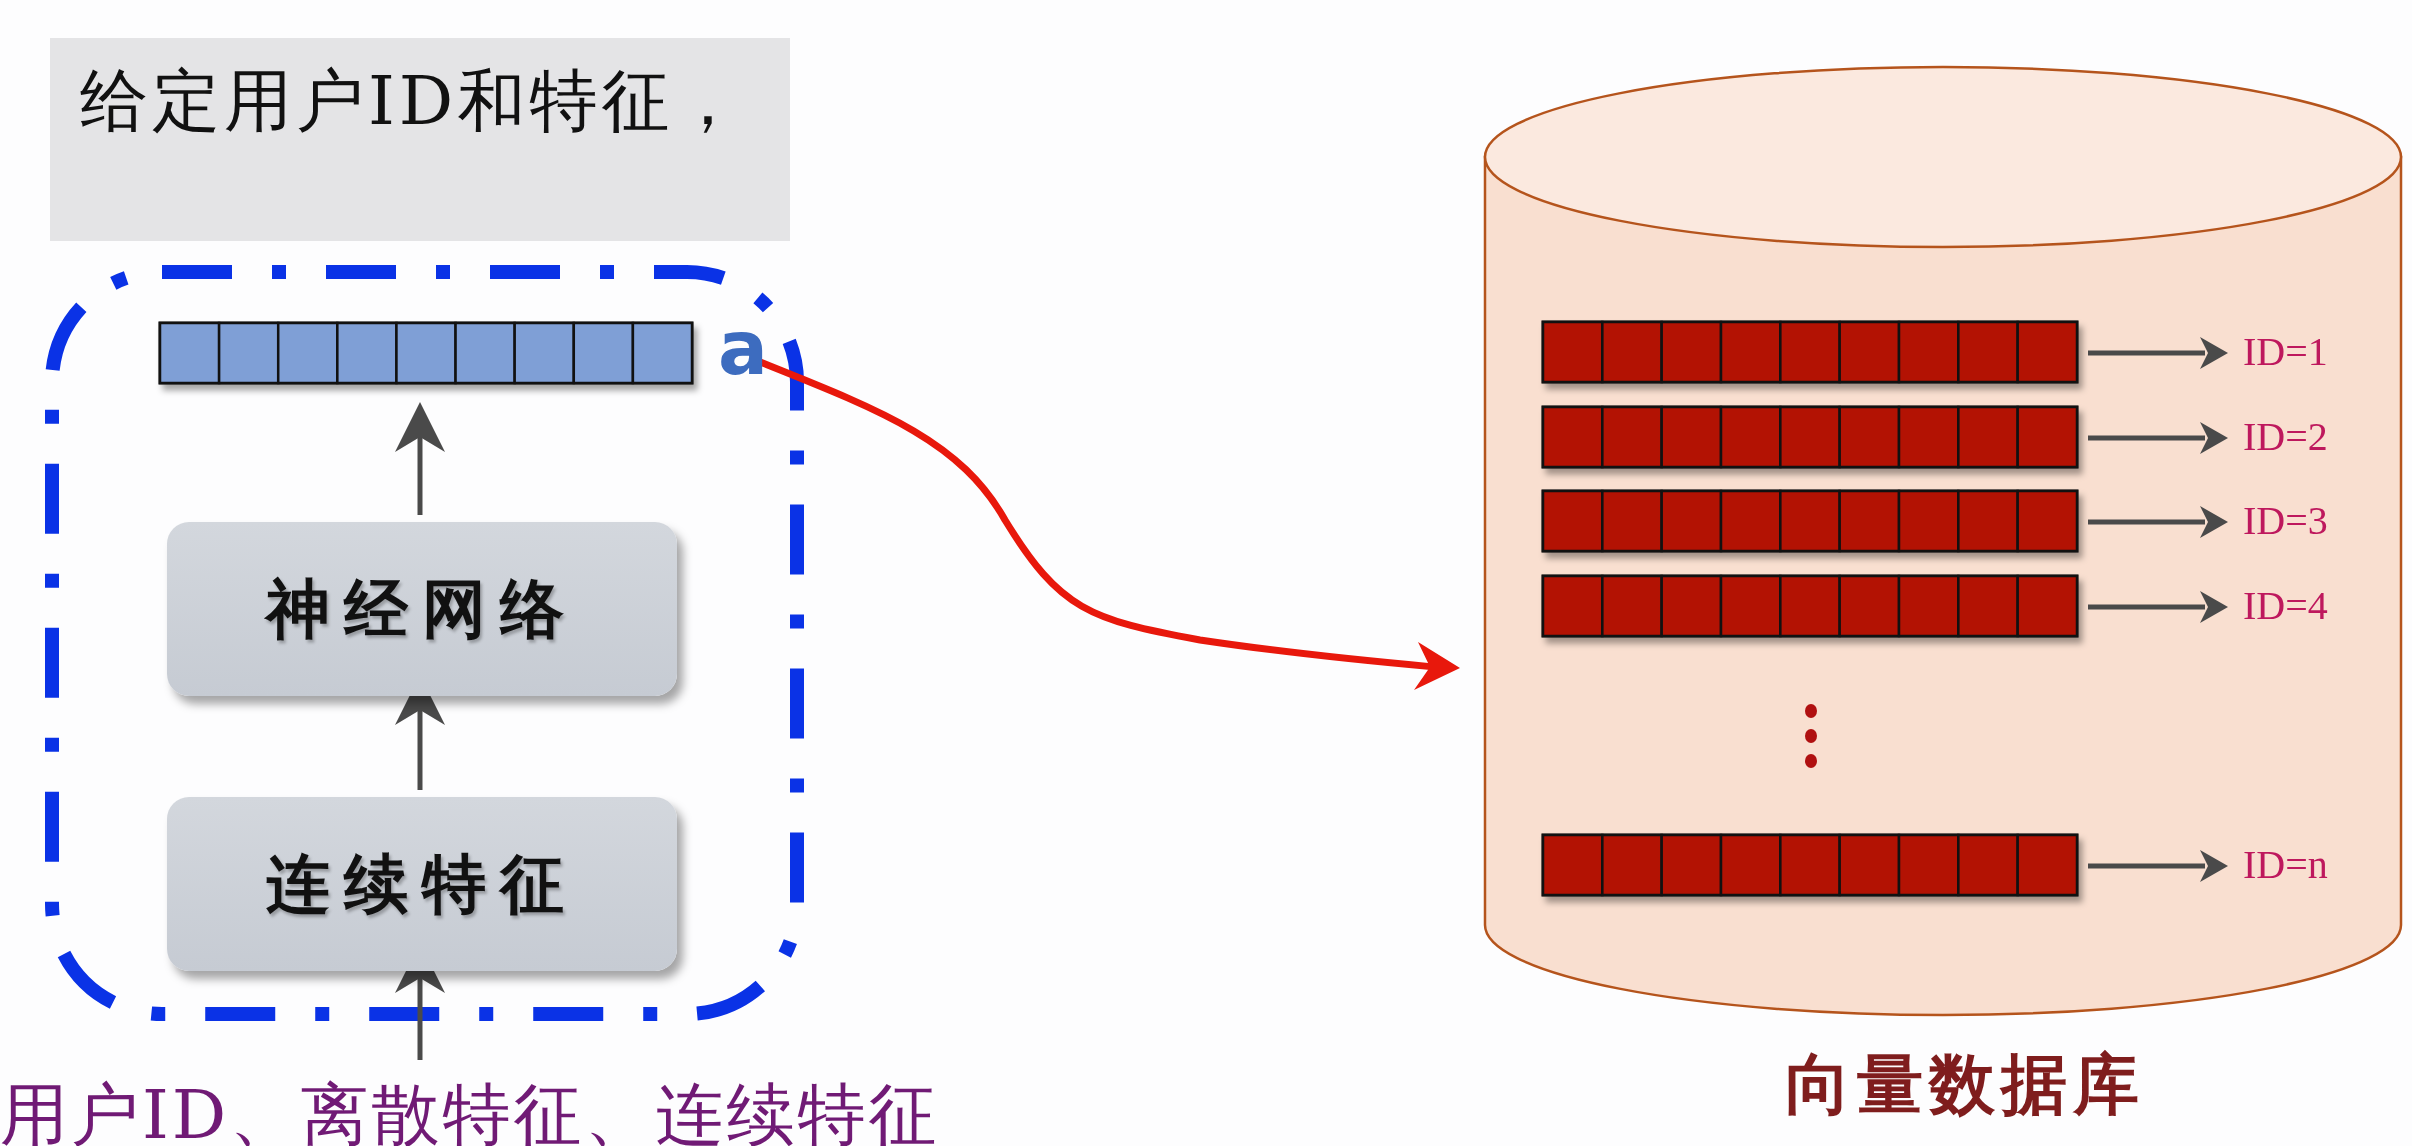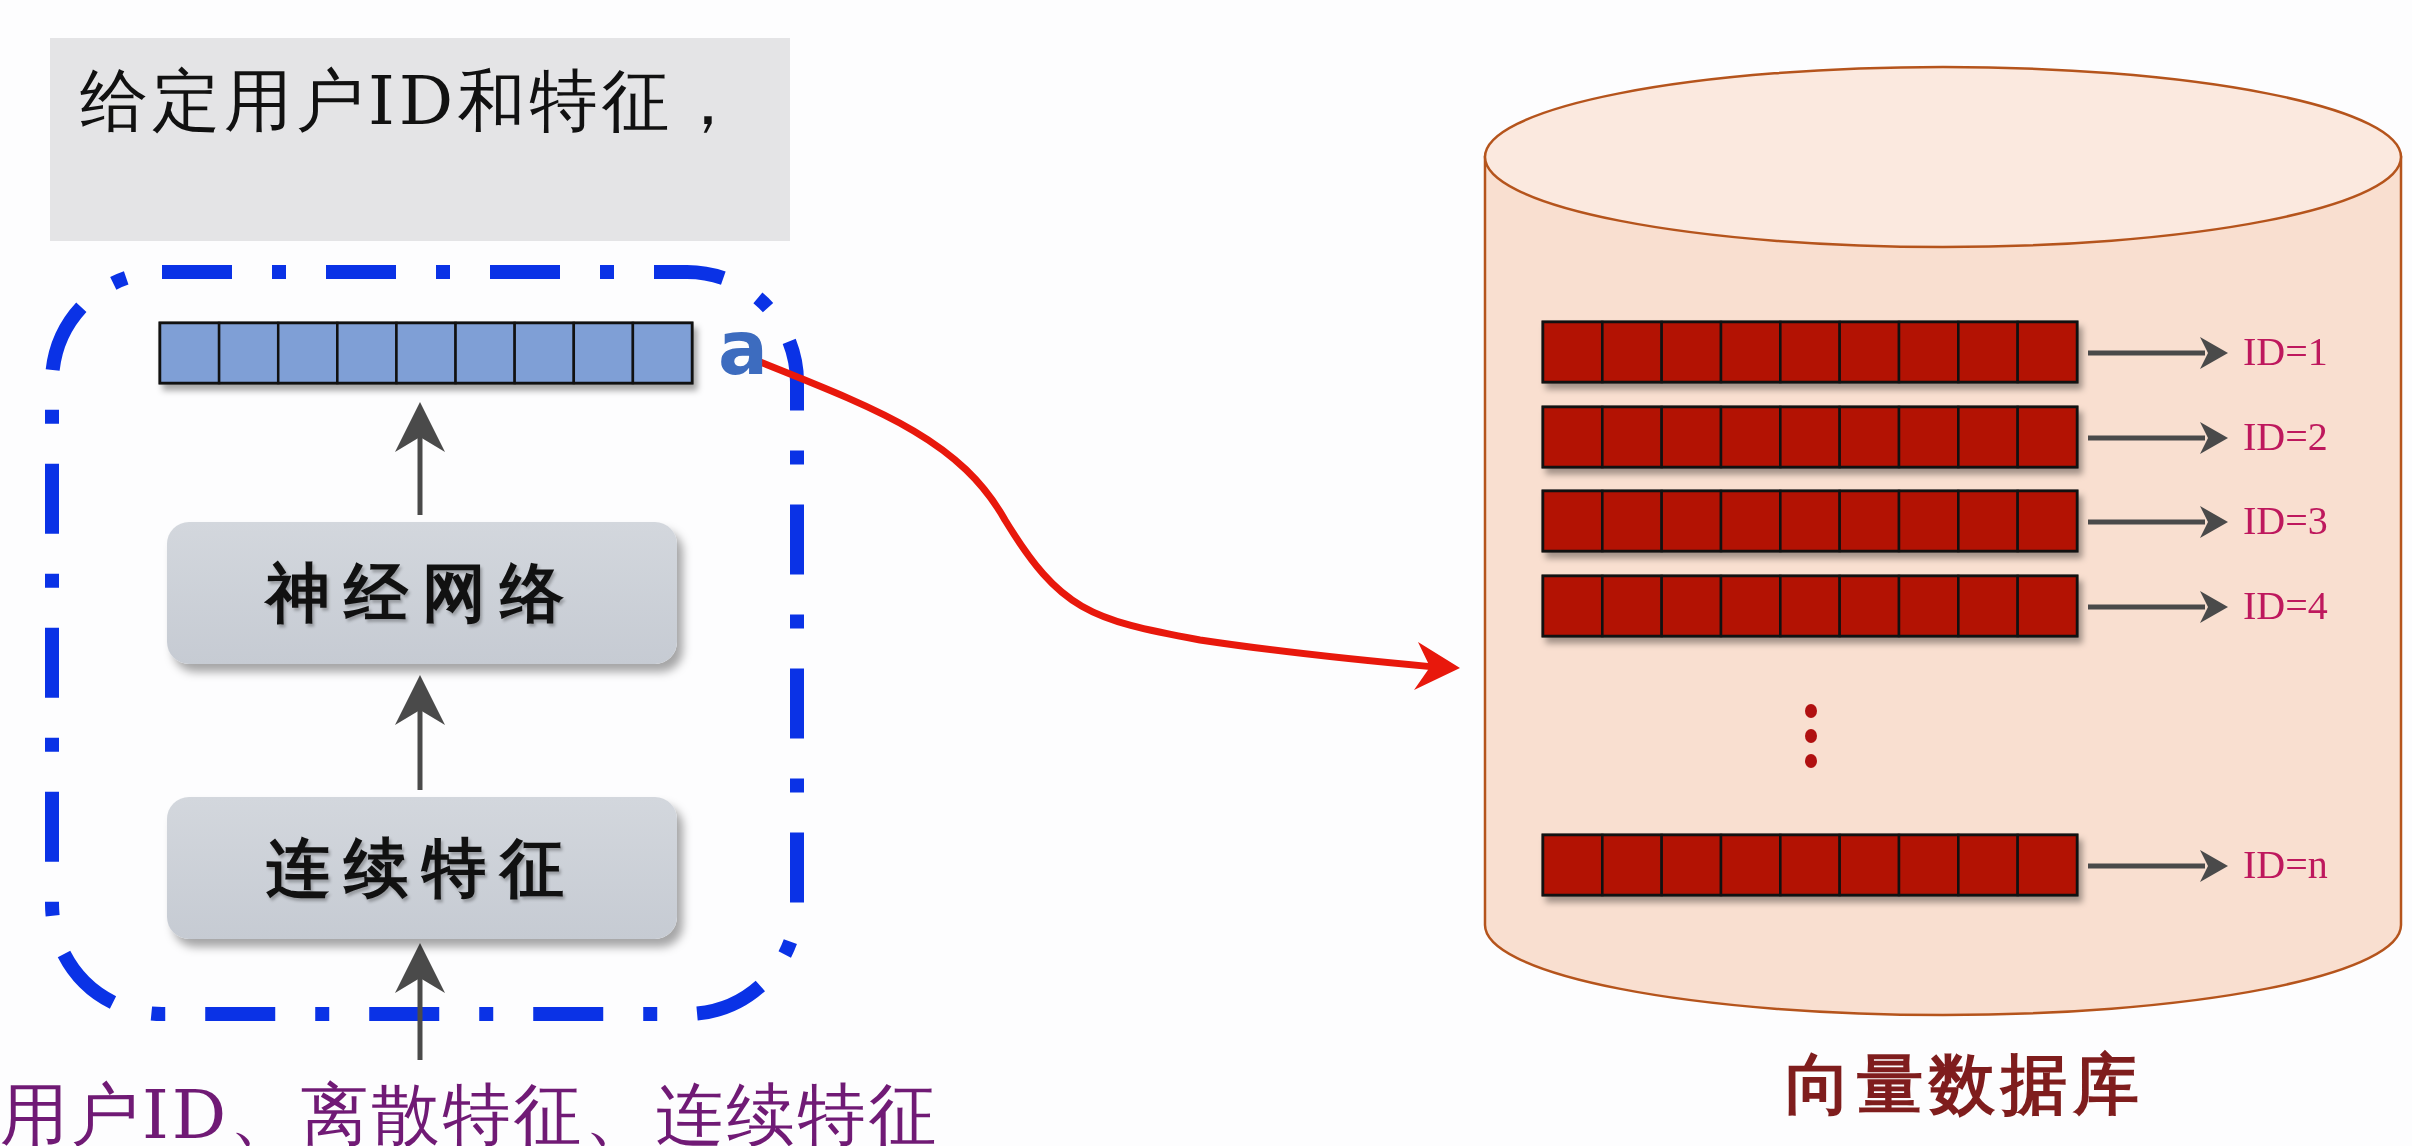--- a/index.html
+++ b/index.html
@@ -5,21 +5,21 @@
   html, body { margin: 0; padding: 0; background: #fdfdfe; }
   body { width: 2412px; height: 1146px; position: relative; overflow: hidden;
          font-family: "DejaVu Serif", serif; }
   .abs { position: absolute; }
   #caption-box { left: 50px; top: 10px; width: 740px; height: 203px; background: #e4e4e6; margin-top: 28px; }
   .caption-line { position: absolute; left: 30px; font-size: 68px; color: #111; letter-spacing: 4px;
                   font-family: "DejaVu Serif", serif; white-space: nowrap; }
   .caption-line.l1 { top: 18px; }
   .caption-line.l2 { top: 112px; }
   .caption-a { color: #3c6cc2; font-family: "DejaVu Sans", sans-serif; font-weight: bold; }
-  .nn-box { position: absolute; left: 167px; width: 510px; height: 142px; border-radius: 22px;
+  .nn-box { position: absolute; left: 167px; width: 510px; height: 174px; border-radius: 22px;
             background: linear-gradient(#d3d7dd, #c6cbd3); box-shadow: 6px 8px 10px rgba(0,0,0,0.35);
             display: flex; align-items: center; justify-content: center; }
   .nn-box span { font-size: 64px; font-weight: bold; color: #111; letter-spacing: 14px;
                  font-family: "DejaVu Sans", sans-serif; text-shadow: 2px 3px 3px rgba(0,0,0,0.25); }
   #input-label { left: 0px; top: 1070px; font-size: 68px; color: #701a75; letter-spacing: 3px;
                  white-space: nowrap; font-family: "DejaVu Serif", serif; }
   #db-title { left: 1765px; top: 1040px; width: 400px; text-align: center; font-size: 66px;
               color: #7f1d1d; letter-spacing: 6px; font-family: "DejaVu Serif", serif; font-weight: bold; }
   .id-label { position: absolute; left: 2243px; font-size: 40px; color: #be185d;
               font-family: "Liberation Serif", serif; white-space: nowrap; }

